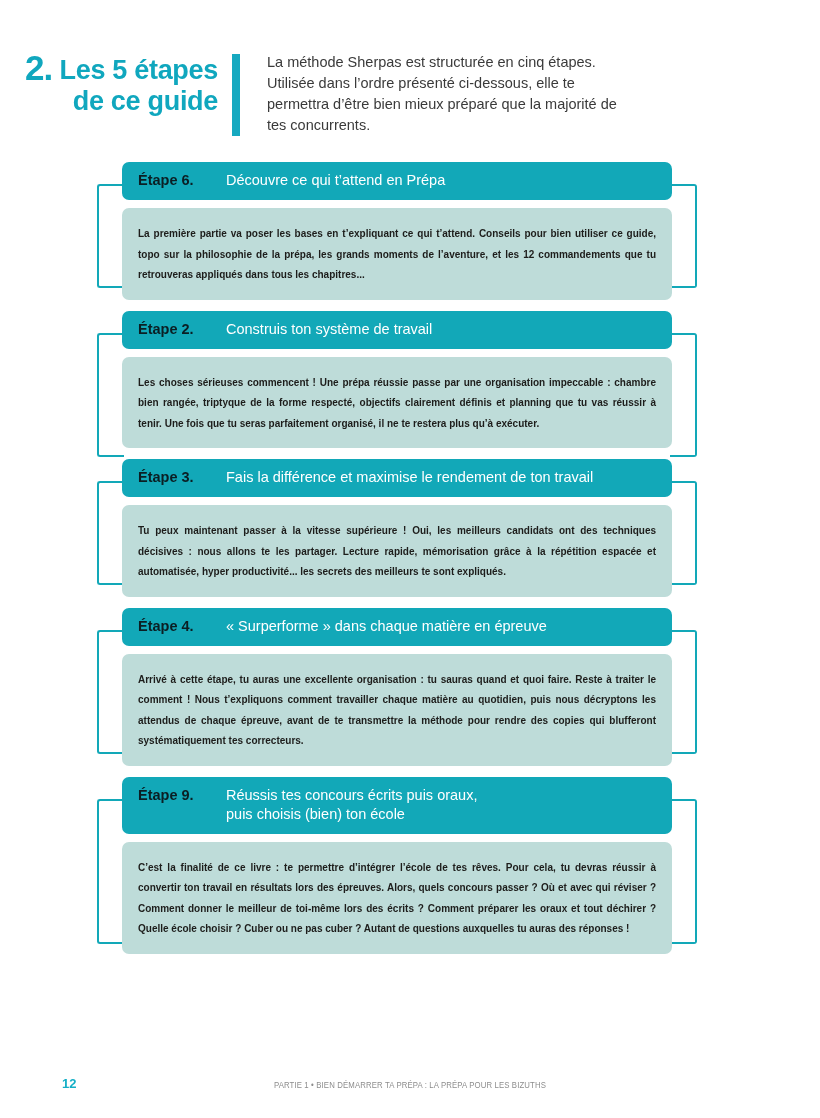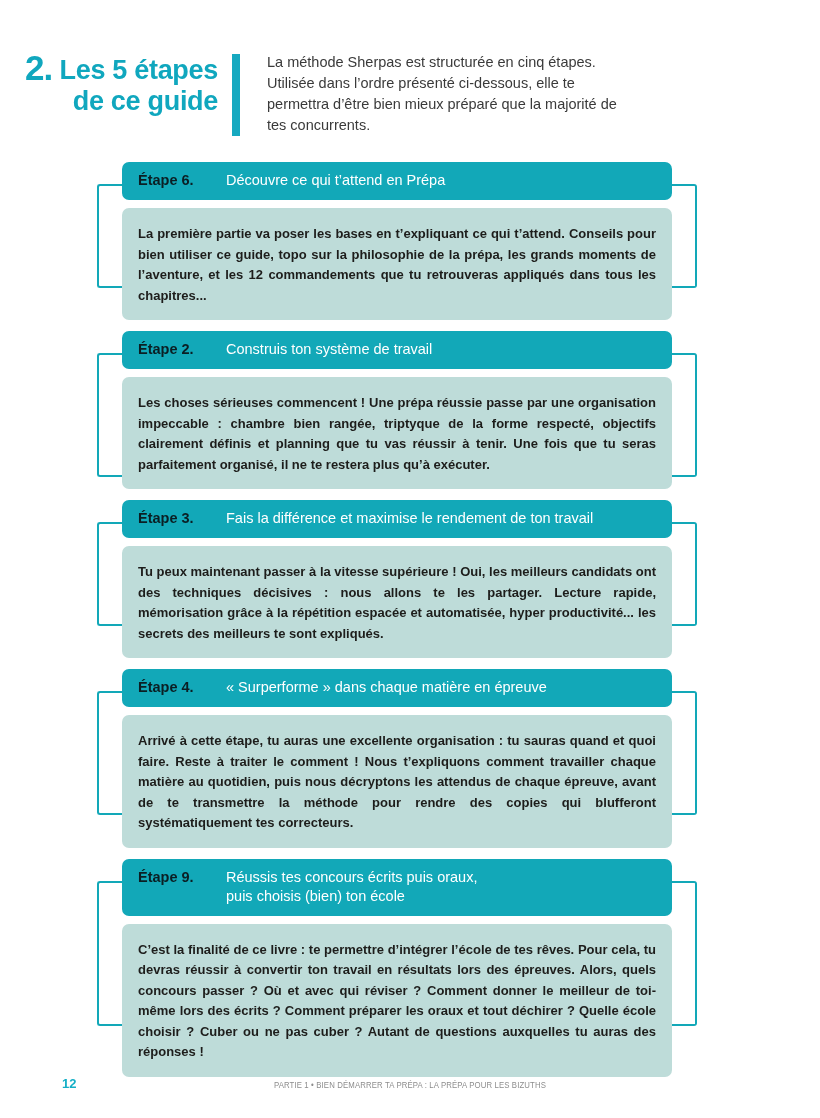--- a/index.html
+++ b/index.html
@@ -118,21 +118,21 @@
 
   .step-body {
     background: #BEDCD9;
     border-radius: 7px;
     width: 550px;
     box-sizing: border-box;
     padding: 16px 16px 14px 16px;
     margin-top: 8px;
     position: relative;
     z-index: 3;
-    font-size: 13px;
+    font-size: 10px;
     line-height: 20.5px;
     font-weight: bold;
     color: #1d1d1b;
     text-align: justify;
   }
   .step-body p { margin: 0; }
 
   
   .bracket {
     position: absolute;

